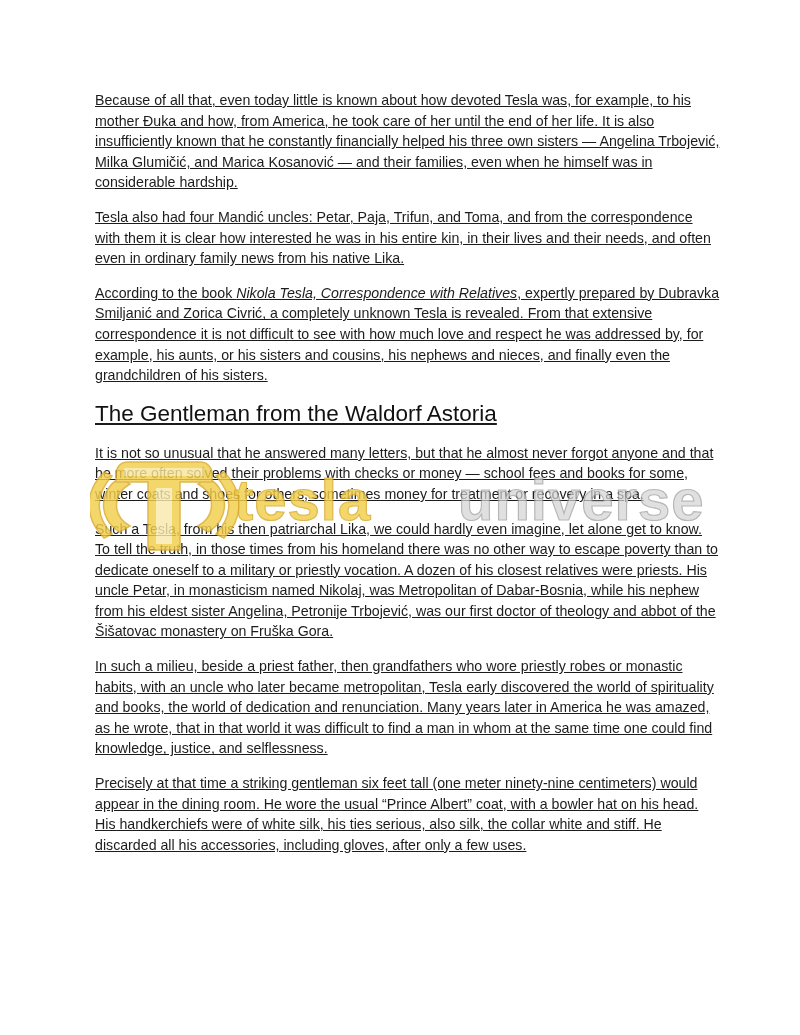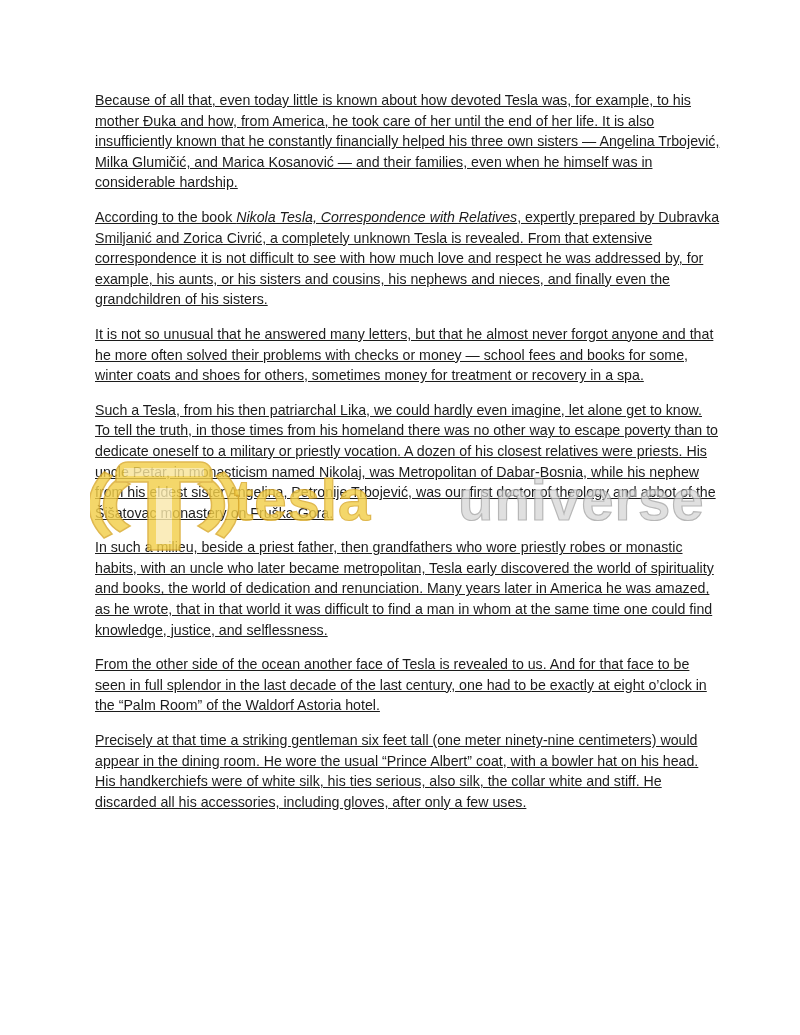--- a/index.html
+++ b/index.html
@@ -22,27 +22,28 @@
     .wm-text {
       font-family: "Liberation Sans", sans-serif; font-weight: bold;
       font-size: 58px; letter-spacing: 1px;
     }
   </style>
 </head>
 <body>
 
 <div class="page">
   <p>Because of all that, even today little is known about how devoted Tesla was, for example, to his mother Đuka and how, from America, he took care of her until the end of her life. It is also insufficiently known that he constantly financially helped his three own sisters — Angelina Trbojević, Milka Glumičić, and Marica Kosanović — and their families, even when he himself was in considerable hardship.</p>
+  <p>Tesla also had four Mandić uncles: Petar, Paja, Trifun, and Toma, and from the correspondence with them it is clear how interested he was in his entire kin, in their lives and their needs, and often even in ordinary family news from his native Lika.</p>
   <p><span>According to the book </span><em>Nikola Tesla, Correspondence with Relatives</em><span>, expertly prepared by Dubravka Smiljanić and Zorica Civrić, a completely unknown Tesla is revealed. From that extensive correspondence it is not difficult to see with how much love and respect he was addressed by, for example, his aunts, or his sisters and cousins, his nephews and nieces, and finally even the grandchildren of his sisters.</span></p>
 
+  <h2>The Gentleman from the Waldorf Astoria</h2>
 
   <p>It is not so unusual that he answered many letters, but that he almost never forgot anyone and that he more often solved their problems with checks or money — school fees and books for some, winter coats and shoes for others, sometimes money for treatment or recovery in a spa.</p>
   <p>Such a Tesla, from his then patriarchal Lika, we could hardly even imagine, let alone get to know. To tell the truth, in those times from his homeland there was no other way to escape poverty than to dedicate oneself to a military or priestly vocation. A dozen of his closest relatives were priests. His uncle Petar, in monasticism named Nikolaj, was Metropolitan of Dabar-Bosnia, while his nephew from his eldest sister Angelina, Petronije Trbojević, was our first doctor of theology and abbot of the Šišatovac monastery on Fruška Gora.</p>
   <p>In such a milieu, beside a priest father, then grandfathers who wore priestly robes or monastic habits, with an uncle who later became metropolitan, Tesla early discovered the world of spirituality and books, the world of dedication and renunciation. Many years later in America he was amazed, as he wrote, that in that world it was difficult to find a man in whom at the same time one could find knowledge, justice, and selflessness.</p>
-  <p>From the other side of the ocean another face of Tesla is revealed to us. And for that face to be seen in full splendor in the last decade of the last century, one had to be exactly at eight o’clock in the “Palm Room” of the Waldorf Astoria hotel.</p>
   <p>Precisely at that time a striking gentleman six feet tall (one meter ninety-nine centimeters) would appear in the dining room. He wore the usual “Prince Albert” coat, with a bowler hat on his head. His handkerchiefs were of white silk, his ties serious, also silk, the collar white and stiff. He discarded all his accessories, including gloves, after only a few uses.</p>
 </div>
 
 <div class="watermark">
   <svg width="625" height="110" viewBox="0 0 625 110" xmlns="http://www.w3.org/2000/svg">
     <g opacity="0.82" fill="none" stroke="#d9a92a" stroke-width="1.5">
 
       <path d="M30 28 C 8 40, 8 70, 30 82 L 40 76 C 22 66, 22 44, 40 34 Z" fill="#f2cf4a"></path>
       <path d="M118 28 C 140 40, 140 70, 118 82 L 108 76 C 126 66, 126 44, 108 34 Z" fill="#f2cf4a"></path>
       <path d="M14 22 C -6 42, -6 68, 14 88 L 22 84 C 5 66, 5 44, 22 26 Z" fill="#f2cf4a"></path>

